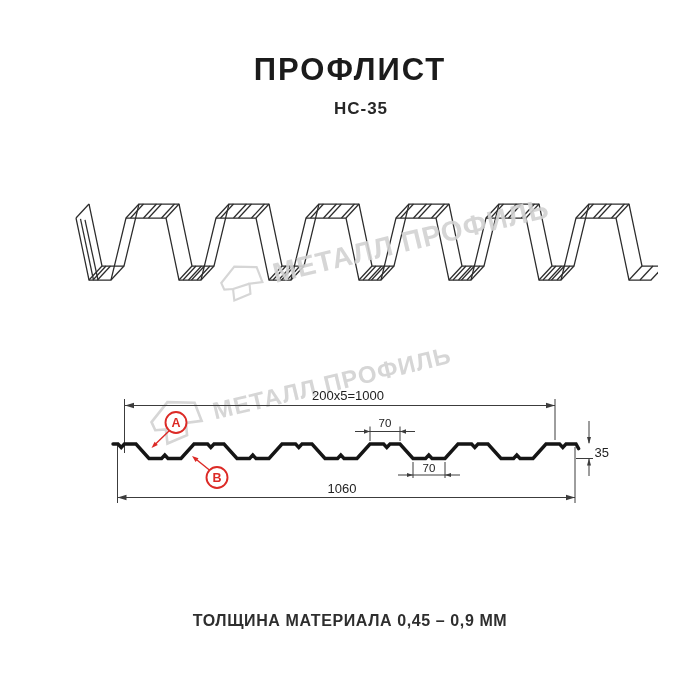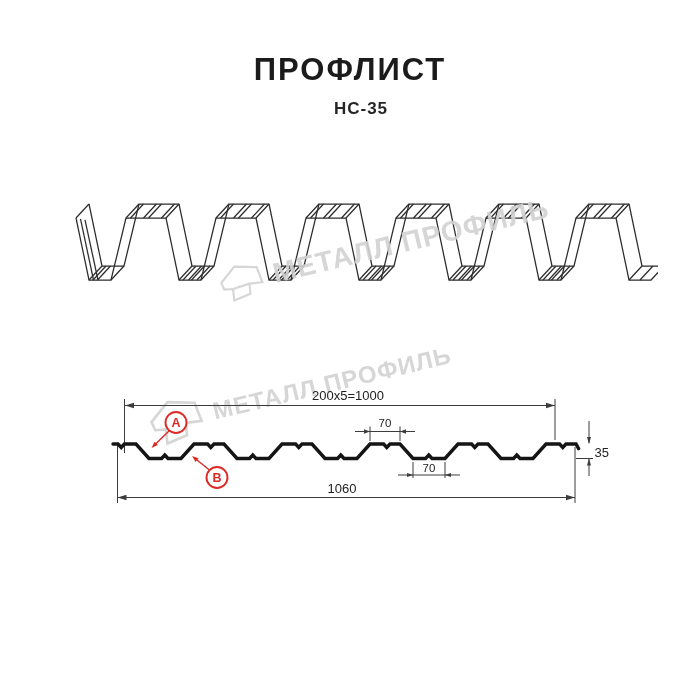--- a/index.html
+++ b/index.html
@@ -198,13 +198,14 @@
       <text class="redtxt" x="86" y="44" text-anchor="middle">A</text>
     </g>
     <g>
       <line x1="120" y1="87.5" x2="104.5" y2="75" stroke="#dc2a26" stroke-width="1.4"></line>
       <polygon points="102,73 105.6,78.9 108.5,75.3" fill="#dc2a26"></polygon>
       <circle cx="127" cy="94.5" r="10.5" fill="#fff" stroke="#dc2a26" stroke-width="1.9"></circle>
       <text class="redtxt" x="127" y="99" text-anchor="middle">B</text>
     </g>
   </svg>
 
+  <div class="footer">ТОЛЩИНА МАТЕРИАЛА 0,45 – 0,9 ММ</div>
 </div>
 
 </body></html>

